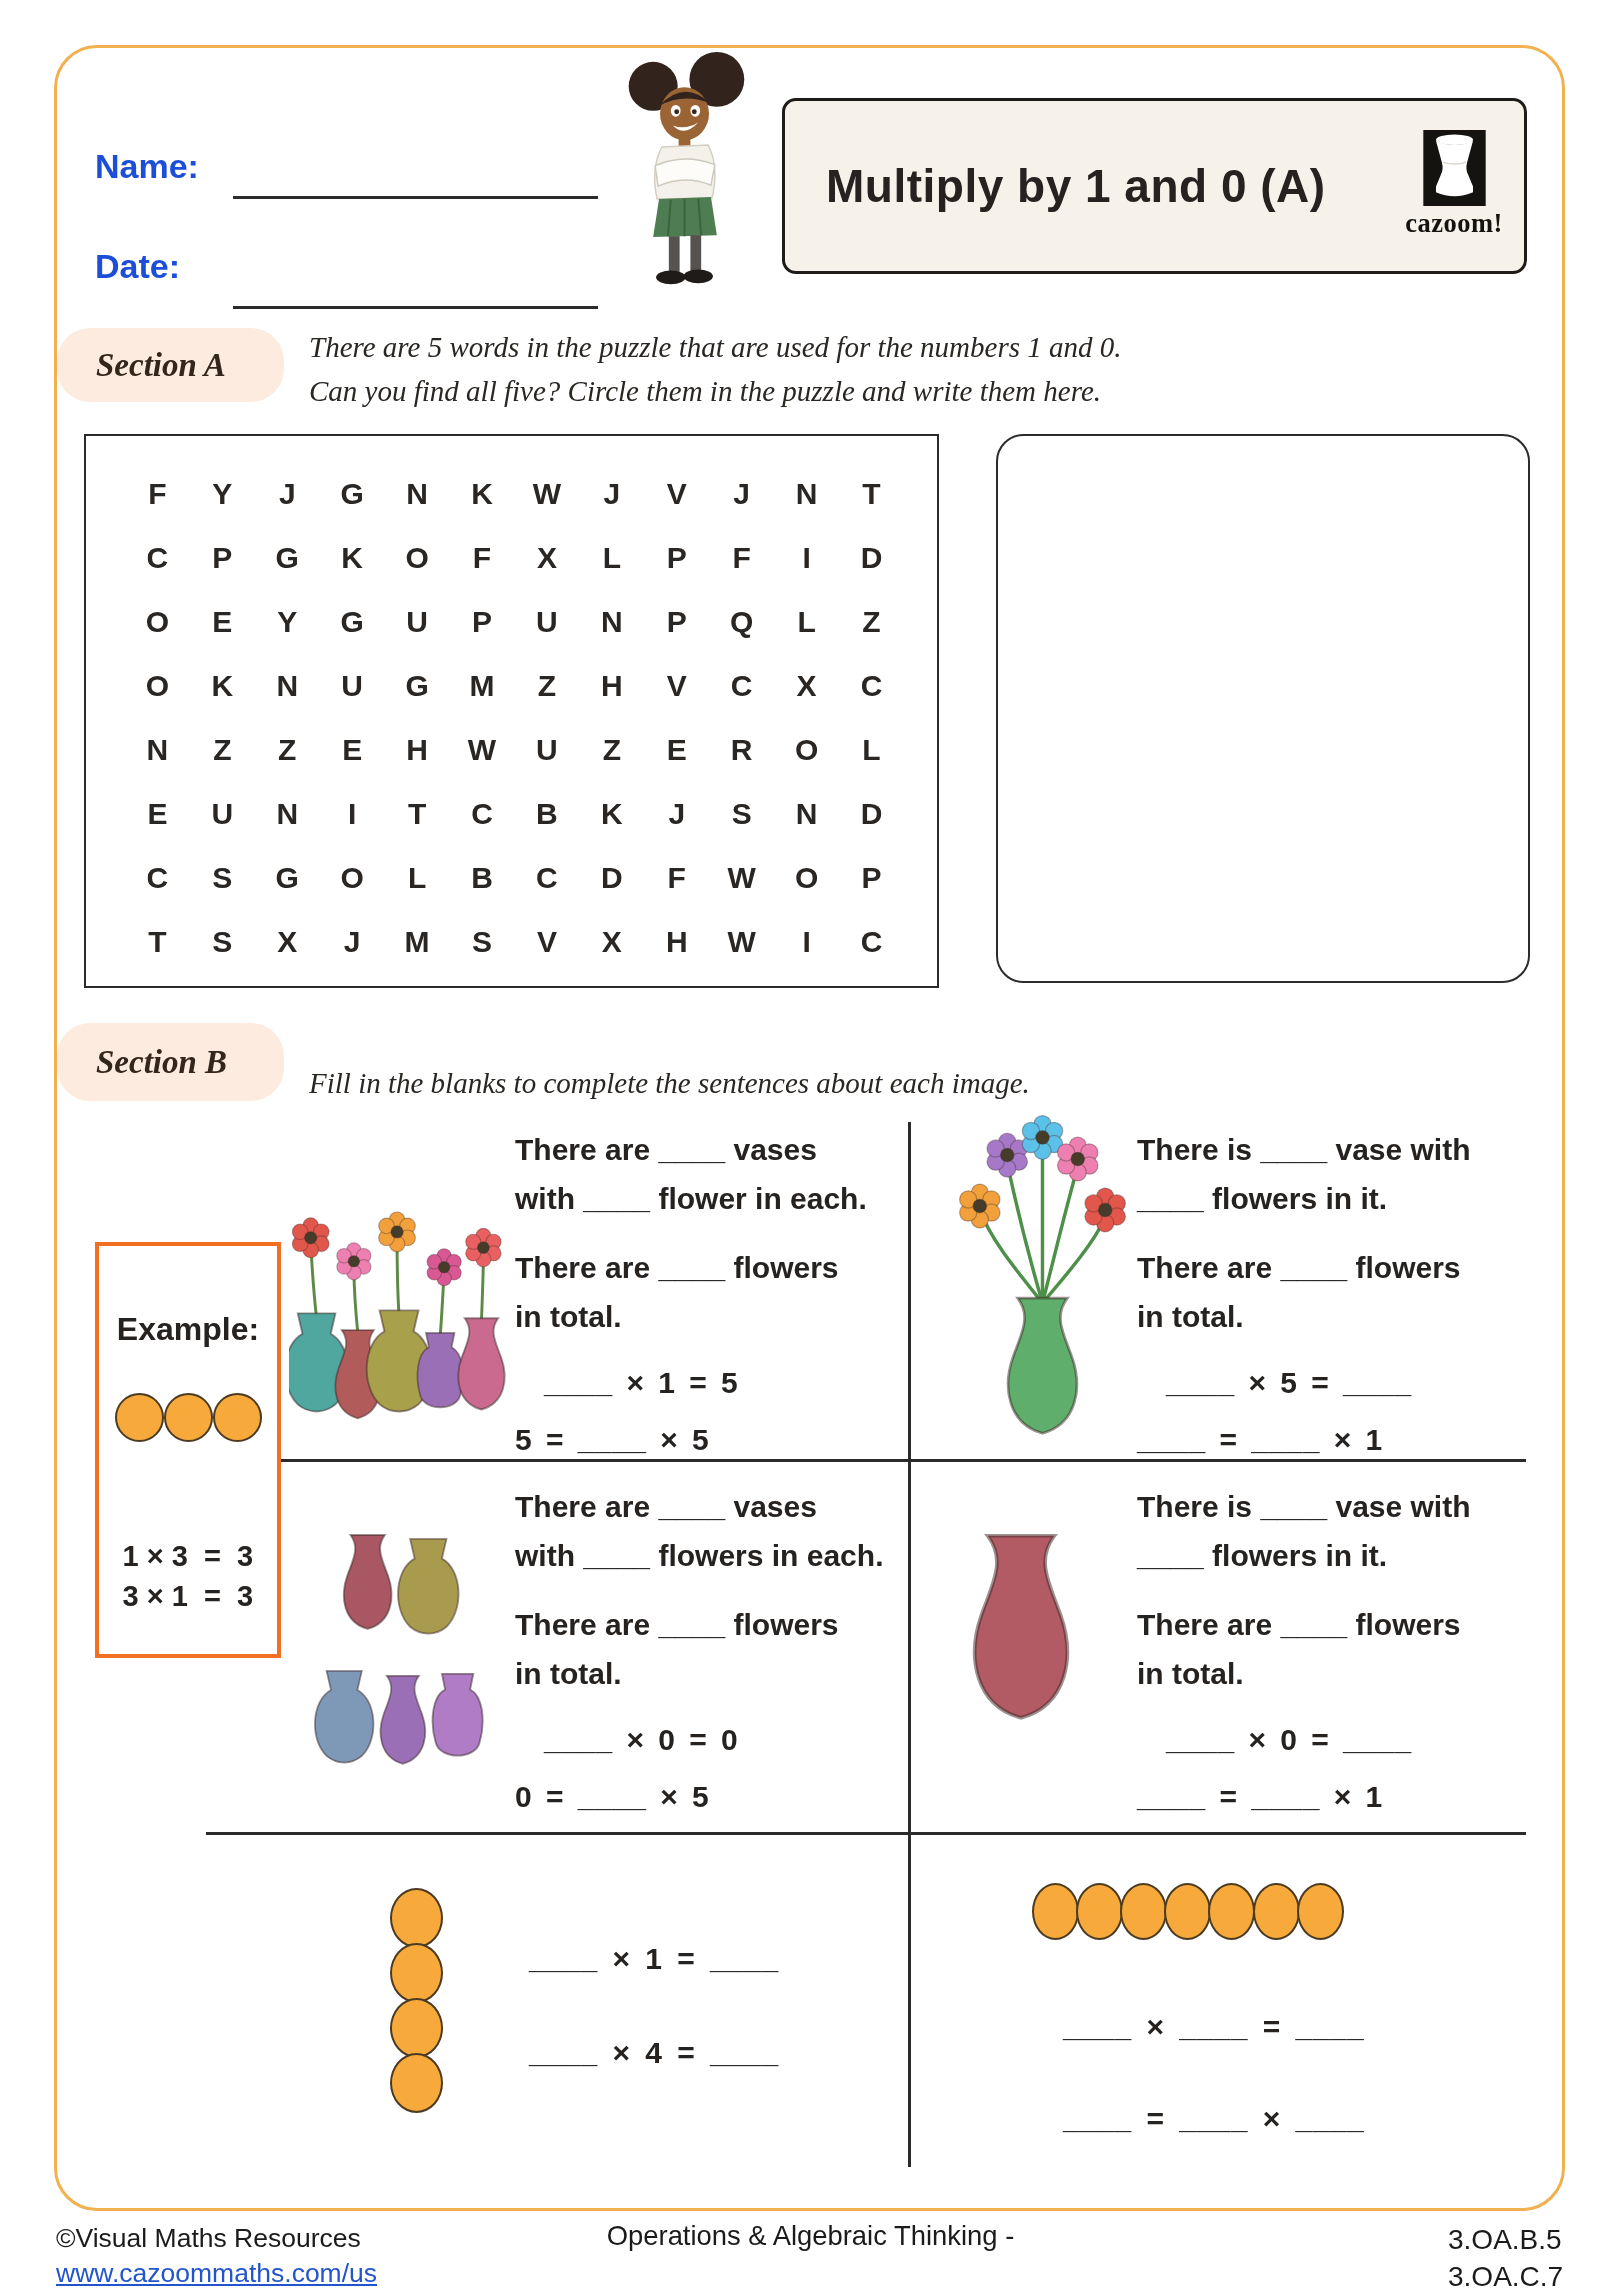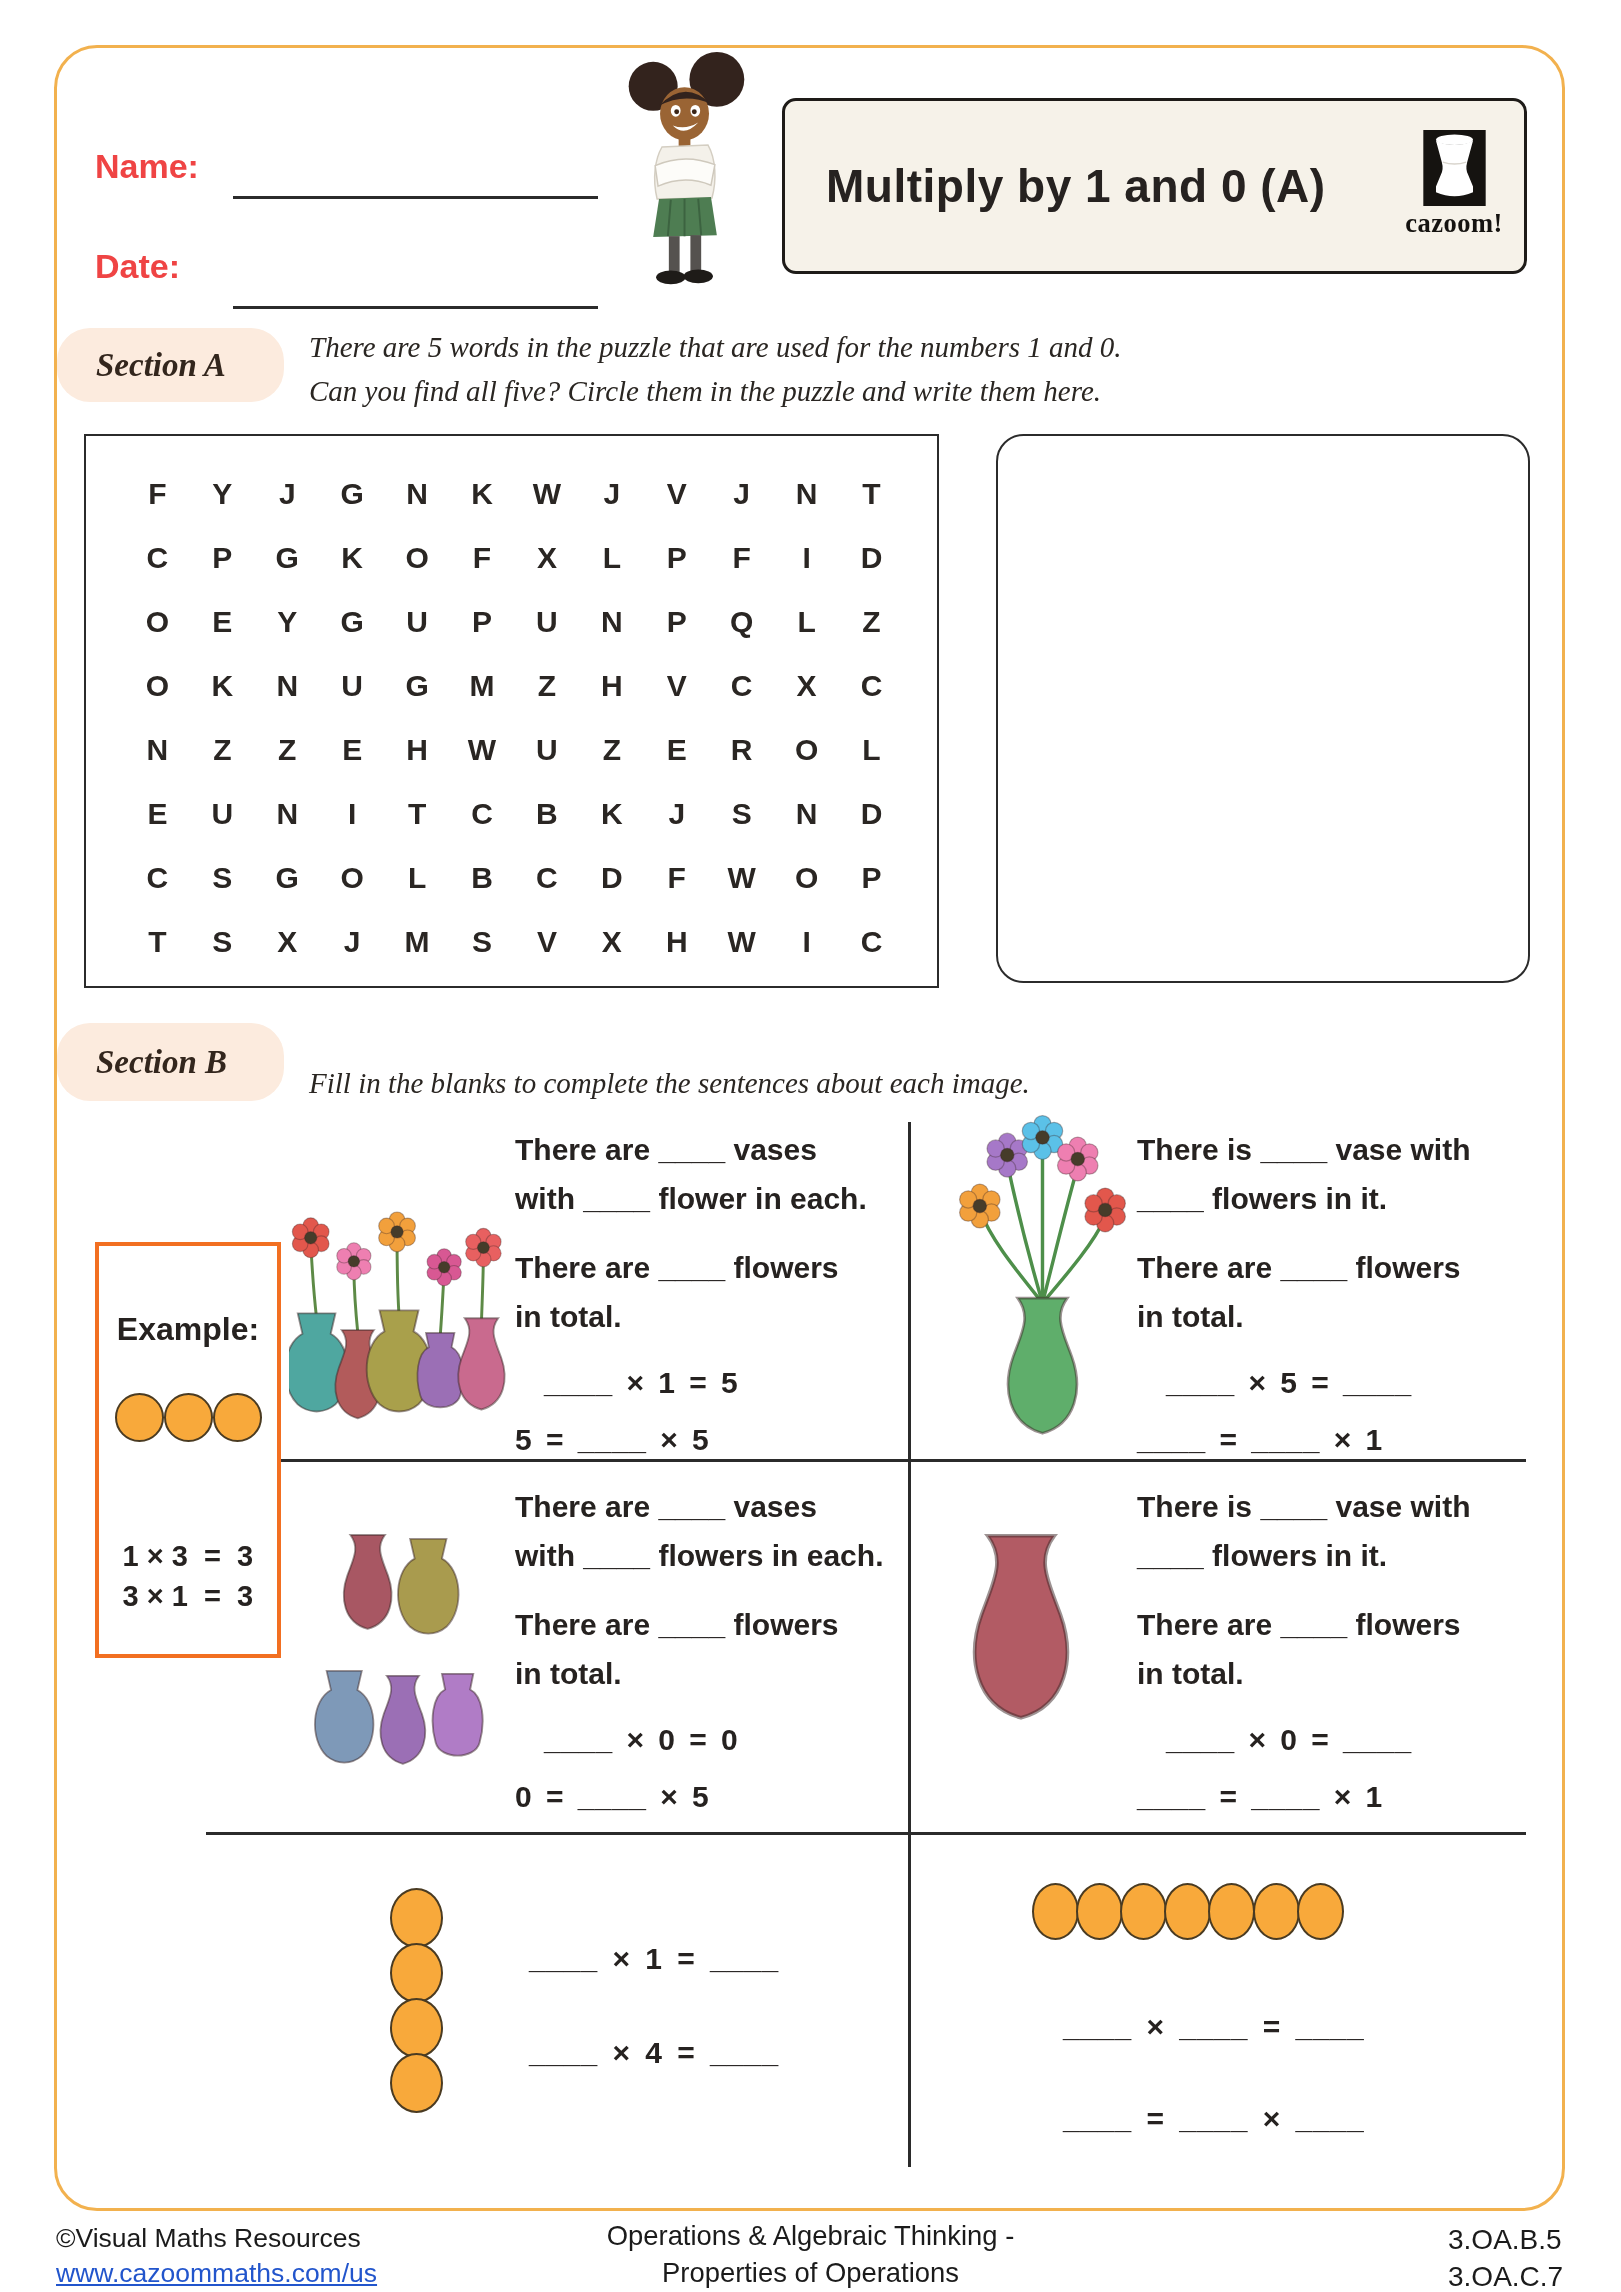--- a/index.html
+++ b/index.html
@@ -4,21 +4,21 @@
 <style>
   html,body{margin:0;padding:0;background:#ffffff;}
   .page{position:relative;width:1621px;height:2293px;background:#ffffff;
         font-family:"Liberation Sans",sans-serif;color:var(--ink,#231f20);overflow:hidden;}
   .abs{position:absolute;}
 
   .page-border{position:absolute;left:54px;top:45px;width:1505px;height:2160px;
       border:3.9px solid var(--page-border,#F2B14E);border-radius:43px;}
 
   
-  .field-label{position:absolute;font-size:34px;font-weight:bold;color:#ef4444;}
+  .field-label{position:absolute;font-size:34px;font-weight:bold;color:#1d4ed8;}
   .write-line{position:absolute;height:2.5px;background:#2b2b2b;}
 
   .title-box{position:absolute;left:782px;top:98px;width:739px;height:170px;
       background:var(--title-box-bg,#F6F2E9);border:3.4px solid #1e1b18;border-radius:14px;}
   .title-text{position:absolute;left:41px;top:50%;transform:translateY(-50%);
       font-size:46px;font-weight:bold;color:#262220;letter-spacing:0.5px;white-space:nowrap;}
   .logo{position:absolute;left:610px;top:29px;width:118px;display:flex;flex-direction:column;align-items:center;text-align:right;}
   .logo-word{font-family:"Liberation Serif",serif;font-weight:bold;font-size:26.5px;color:#151310;margin-top:2px;letter-spacing:0.5px;}
 
   
@@ -393,21 +393,20 @@
     <div class="eq">____ × ____ = ____</div>
     <div class="eq">____ = ____ × ____</div>
   </div>
 
   <div class="footer-left">
     <div>©Visual Maths Resources</div>
     <a>www.cazoommaths.com/us</a>
   </div>
   <div class="footer-center">
     <div>Operations &amp; Algebraic Thinking -</div>
-    <div>Properties of Operations</div>
   </div>
   <div class="footer-right">
     <div>3.OA.B.5</div>
     <div>3.OA.C.7</div>
   </div>
 
 </div>
 
 
 </body></html>

